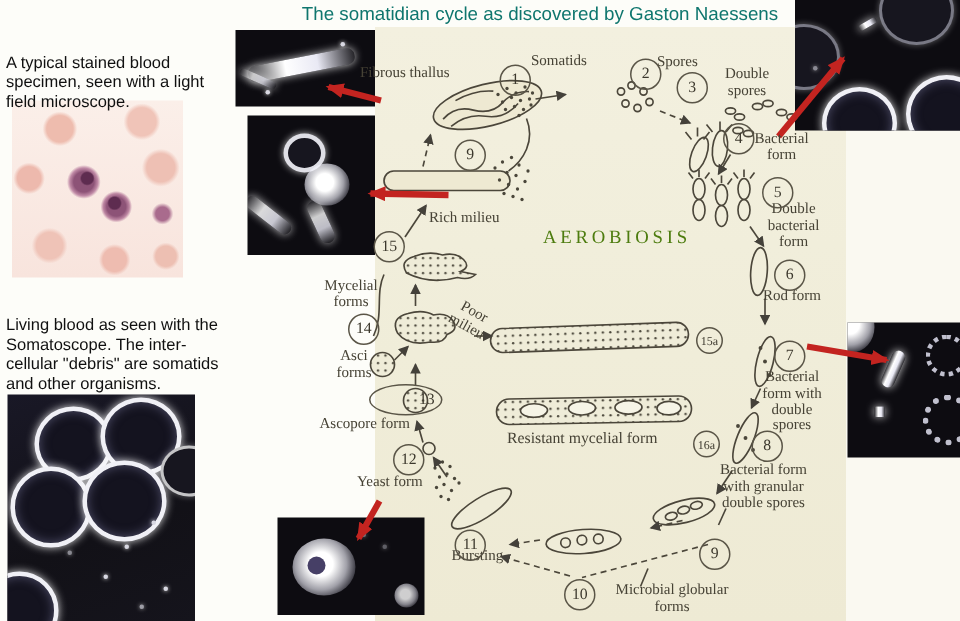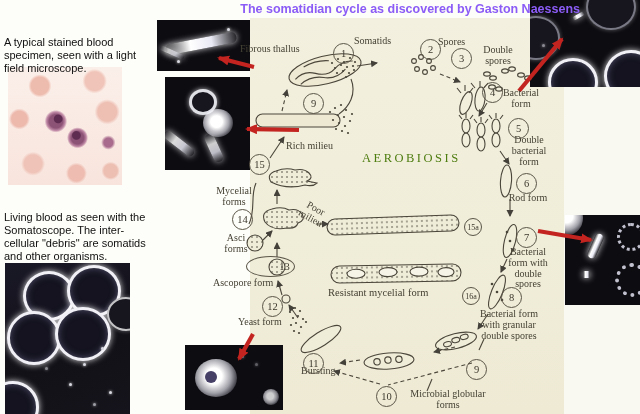--- a/index.html
+++ b/index.html
@@ -39,22 +39,22 @@
       radial-gradient(circle 15px at 60% 90%, #eebcb0 0 52%, transparent 70%),
       radial-gradient(circle 13px at 90% 88%, #edbfb2 0 52%, transparent 70%),
       linear-gradient(180deg,#fbefe9,#f8e4dd);}
   
   #art{position:absolute;left:0;top:0;z-index:4;}
   
   .lbl{position:absolute;z-index:5;font-family:"Liberation Serif","DejaVu Serif",serif;
        font-size:10px;line-height:1.08;color:#464235;}
   .ctr{text-align:center;}
   .nw{white-space:nowrap;}
-  #title{position:absolute;left:140px;top:2px;width:440px;z-index:5;text-align:right;
-         font-weight:bold;font-size:12.5px;color:#8b5cf6;}
+  #title{position:absolute;left:140px;top:2px;width:440px;z-index:5;text-align:center;
+         font-weight:normal;font-size:12.5px;color:#0f766e;}
   .caption{position:absolute;z-index:5;font-size:11px;color:#101010;line-height:1.18;}
   #aerobiosis{letter-spacing:2.5px;font-size:12.5px;color:#4d7c0f;}
   #poor-milieu{transform:rotate(29deg);width:36px;text-align:center;}
   .num{position:absolute;z-index:5;width:19px;height:19px;border:1.2px solid #5a5547;border-radius:50%;
        display:flex;align-items:center;justify-content:center;
        font-family:"Liberation Serif","DejaVu Serif",serif;font-size:10.5px;color:#3c382d;}
   .num.small{width:16px;height:16px;font-size:8px;border-width:1.4px;}
 </style>
 </head>
 <body>
@@ -326,21 +326,21 @@
   <div class="lbl ctr" style="left:501px;top:247px;width:54px;">Bacterial form with double spores</div>
   <div class="lbl ctr" style="left:404px;top:389px;width:88px;">Microbial globular forms</div>
   <div class="lbl nw" style="left:301px;top:366px;">Bursting</div>
   <div class="lbl nw" style="left:238px;top:317px;">Yeast form</div>
   <div class="lbl nw" style="left:213px;top:278px;">Ascopore form</div>
   <div class="lbl ctr" style="left:218px;top:233px;width:36px;">Asci forms</div>
   <div class="lbl ctr" style="left:211px;top:186px;width:46px;">Mycelial forms</div>
   <div class="lbl nw" style="left:286px;top:141px;">Rich milieu</div>
   <div class="lbl" id="poor-milieu" style="left:295px;top:203px;">Poor milieu</div>
   <div class="lbl nw" id="aerobiosis" style="left:362px;top:152px;">AEROBIOSIS</div>
-  <div class="lbl nw" style="left:328px;top:287px;font-size:10.5px;">Resistant mycelial form</div>
+  <div class="lbl nw" style="left:338px;top:287px;font-size:10.5px;">Resistant mycelial form</div>
 
   <div class="num" style="left:333px;top:43px;">1</div>
   <div class="num" style="left:420px;top:39px;">2</div>
   <div class="num" style="left:451px;top:48px;">3</div>
   <div class="num" style="left:482px;top:82px;">4</div>
   <div class="num" style="left:508px;top:118px;">5</div>
   <div class="num" style="left:516px;top:173px;">6</div>
   <div class="num" style="left:516px;top:227px;">7</div>
   <div class="num" style="left:501px;top:287px;">8</div>
   <div class="num" style="left:466px;top:359px;">9</div>

